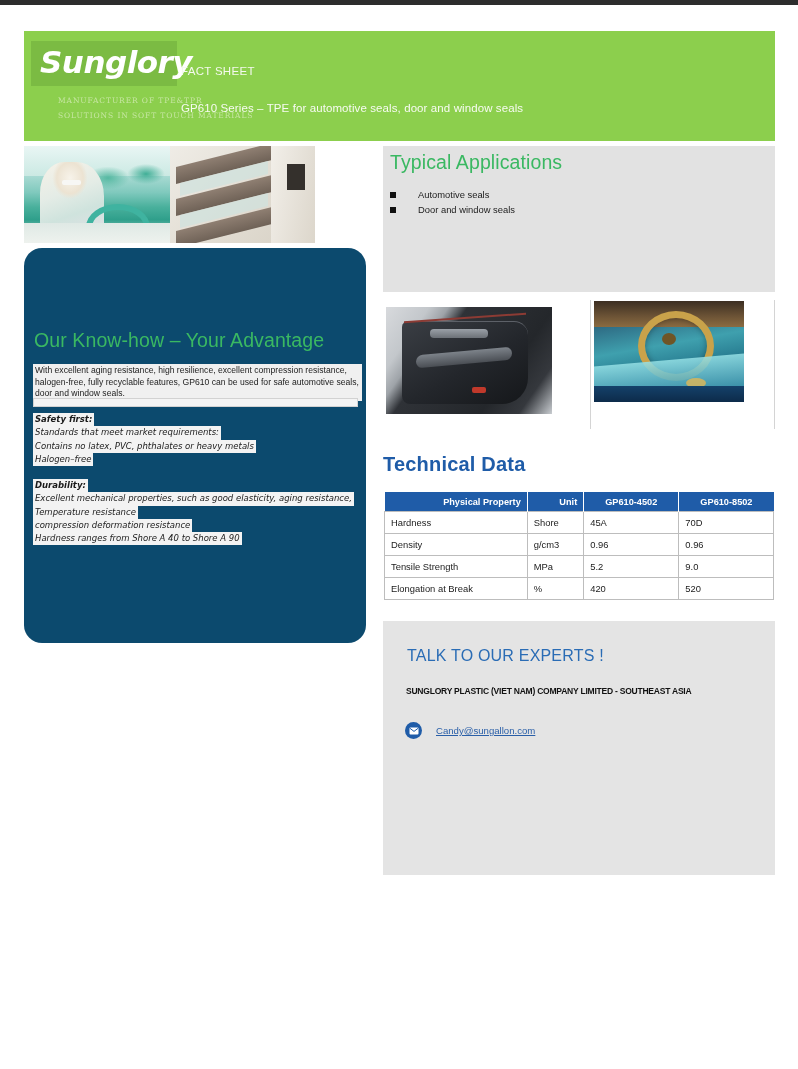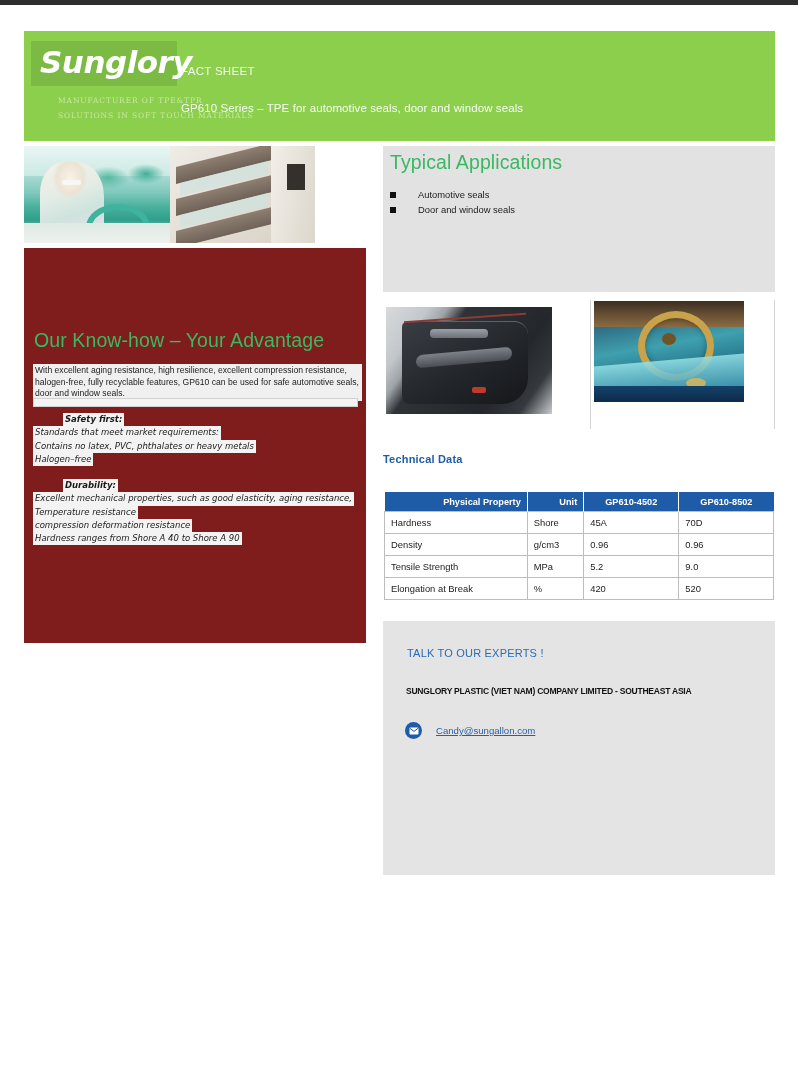--- a/index.html
+++ b/index.html
@@ -181,21 +181,22 @@
     position: absolute; right: 10px; top: 18px; width: 18px; height: 26px;
     background: #34302c;
   }
 
   .left-panel {
     position: absolute;
     left: 24px;
     top: 243px;
     width: 342px;
     height: 395px;
-    background: #7f1d1d;
+    background: #0c4a6e;
+    border-radius: 18px;
   }
   .kh-title {
     position: absolute;
     left: 10px;
     top: 81px;
     font-size: 19.5px;
     color: #3ab862;
     letter-spacing: 0.1px;
     white-space: nowrap;
   }
@@ -226,21 +227,20 @@
     font-family: "DejaVu Sans", sans-serif;
     font-style: italic;
     font-size: 8.5px;
     line-height: 13.3px;
     color: #1a1a1a;
   }
   .hand-block.safety { top: 165px; }
   .hand-block.durability { top: 231px; }
   .hand-block b {
     font-weight: bold;
-    margin-left: 30px;
   }
   .hand-line {
     display: inline-block;
     background: #f3f3f3;
     padding: 0 2px;
   }
 
   
   .apps-panel {
     position: absolute;
@@ -381,21 +381,21 @@
     width: 1px;
     height: 129px;
     background: #d4d4d4;
   }
 
   
   .tech-title {
     position: absolute;
     left: 383px;
     top: 448px;
-    font-size: 11px;
+    font-size: 20px;
     font-weight: bold;
     color: #1f5ca8;
     letter-spacing: 0.2px;
   }
   .tech-table {
     position: absolute;
     left: 384px;
     top: 487px;
     width: 390px;
     border-collapse: collapse;
@@ -432,21 +432,21 @@
     left: 383px;
     top: 616px;
     width: 392px;
     height: 254px;
     background: #e4e4e4;
   }
   .contact-title {
     position: absolute;
     left: 24px;
     top: 26px;
-    font-size: 11px;
+    font-size: 16px;
     color: #2a6cb5;
     letter-spacing: 0.2px;
   }
   .contact-company {
     position: absolute;
     left: 23px;
     top: 65px;
     font-size: 8.8px;
     font-weight: bold;
     color: #111111;

